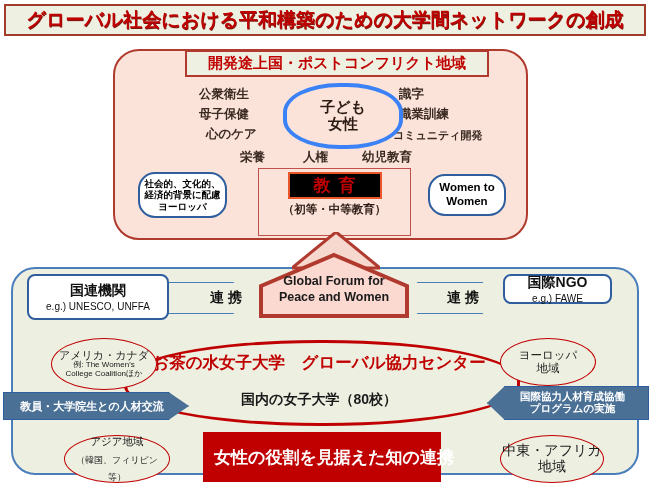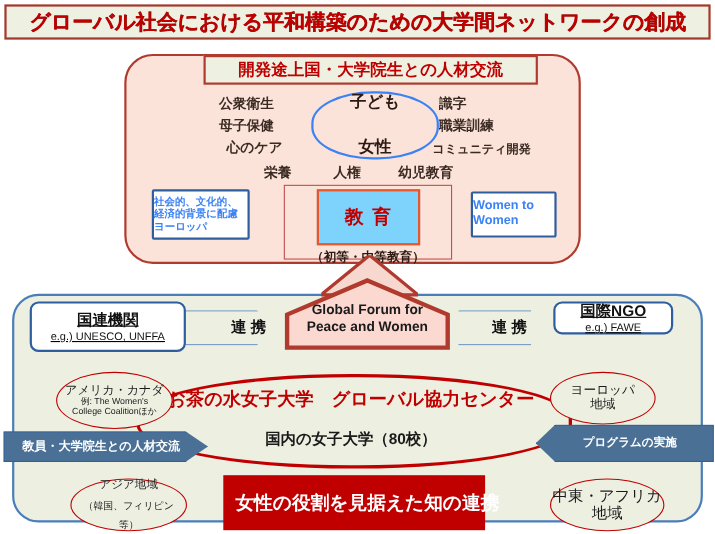--- a/index.html
+++ b/index.html
@@ -54,57 +54,57 @@
   .kw-r1{left:399px;top:86px;}
   .kw-r2{left:399px;top:106px;}
   .kw-r3{left:393px;top:128px;font-size:11px;}
   .kw-b1{left:240px;top:149px;}
   .kw-b2{left:303px;top:149px;}
   .kw-b3{left:362px;top:149px;}
 
   
   .child-ellipse{
     position:absolute;left:283px;top:83px;width:112px;height:58px;
-    border:2px solid #3b82f6;
+    border:4px solid #3b82f6;
     border-radius:56px/29px;
     background:#FBE3D9;
-    display:flex;flex-direction:column;align-items:center;justify-content:space-between;
+    display:flex;flex-direction:column;align-items:center;justify-content:center;
   }
   .child-ellipse span{
     font-size:15px;font-weight:bold;color:#2b1a14;line-height:1.12;
   }
 
   
   .edu-box{
     position:absolute;left:258px;top:168px;width:153px;height:68px;
     border:1px solid #C0504D;
     background:#FBE3D9;
     box-sizing:border-box;
     display:flex;flex-direction:column;align-items:center;
   }
   .edu-title{
     margin-top:3px;
     border:2px solid #E8562A;
-    padding:12px 16px;
+    padding:0px 16px;
     font-size:17px;font-weight:bold;color:#C00000;letter-spacing:8px;
-    background:#7dd3fc;
+    background:#000000;
     text-indent:8px;
   }
   .edu-sub{font-size:11.5px;color:#2b1a14;margin-top:3px;font-weight:bold;white-space:nowrap;}
   .edu-sub2{font-size:11.5px;color:#2b1a14;margin-top:4px;font-weight:bold;white-space:nowrap;}
 
   
   .bluebox{
     position:absolute;
     border:2px solid #2E5E9E;
-    border-radius:2px;
+    border-radius:17px;
     background:#ffffff;
     box-sizing:border-box;
-    display:flex;flex-direction:column;align-items:flex-start;justify-content:center;
-    color:#3b82f6;
+    display:flex;flex-direction:column;align-items:center;justify-content:center;
+    color:#000000;
   }
   .bluebox span{line-height:1.18;white-space:nowrap;}
   .bb-left{left:138px;top:172px;width:89px;height:46px;}
   .bb-left span{font-size:9.5px;font-weight:bold;}
   .bb-right{left:428px;top:174px;width:78px;height:42px;}
   .bb-right span{font-size:11.5px;font-weight:bold;}
 
   
   .lower-panel{
     position:absolute;left:11px;top:267px;width:628px;height:208px;
@@ -116,21 +116,20 @@
 
   
   .orgbox{
     position:absolute;
     border:2px solid #2E5E9E;
     border-radius:8px;
     background:#ffffff;
     box-sizing:border-box;
     display:flex;flex-direction:column;align-items:center;justify-content:center;
     z-index:6;
-    text-decoration:underline;
   }
   .org-left{left:27px;top:274px;width:142px;height:46px;}
   .org-right{left:503px;top:274px;width:109px;height:30px;}
   .org-name{font-size:14px;font-weight:bold;color:#111;white-space:nowrap;}
   .org-eg{font-size:10px;color:#111;white-space:nowrap;margin-top:1px;}
 
   
   .chevron{
     position:absolute;top:282px;height:32px;
     background:#EDEFE1;
@@ -248,21 +247,21 @@
 
 <div id="root">
 
   <div class="title-banner">
     <span class="title-text">グローバル社会における平和構築のための大学間ネットワークの創成</span>
   </div>
 
   <div class="upper-panel"></div>
 
   <div class="upper-header">
-    <span class="upper-header-text">開発途上国・大学院生との人材交流</span>
+    <span class="upper-header-text">開発途上国・ポストコンフリクト地域</span>
   </div>
 
   <span class="kw kw-l1">公衆衛生</span>
   <span class="kw kw-l2">母子保健</span>
   <span class="kw kw-l3">心のケア</span>
 
   <span class="kw kw-r1">識字</span>
   <span class="kw kw-r2">職業訓練</span>
   <span class="kw kw-r3">コミュニティ開発</span>
 
@@ -349,20 +348,21 @@
   <div class="region rg-mideast">
     <span>中東・アフリカ</span>
     <span>地域</span>
   </div>
 
   <div class="arrowcall ac-left">
     <span>教員・大学院生との人材交流</span>
   </div>
 
   <div class="arrowcall ac-right">
+    <span>国際協力人材育成協働</span>
     <span>プログラムの実施</span>
   </div>
 
   <div class="red-banner">
     <span>女性の役割を見据えた知の連携</span>
   </div>
 
 </div>
 
 </body></html>

